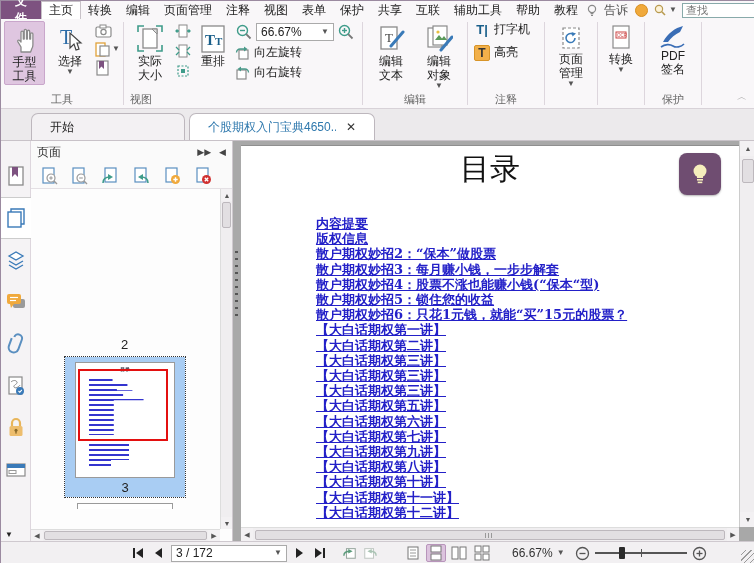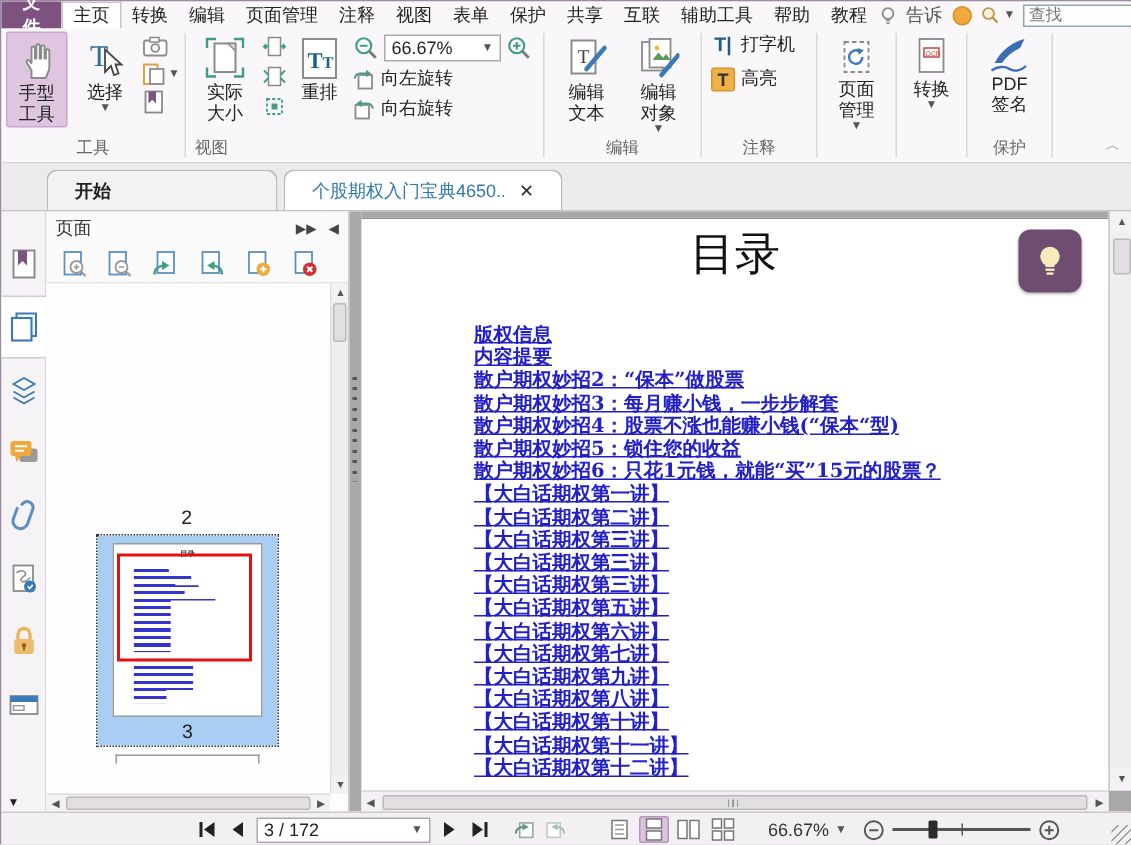--- a/index.html
+++ b/index.html
@@ -47,21 +47,21 @@
   .tw-chip { font-weight:bold; color:#1a5f8a; font-size:13px; width:16px; text-align:center; }
   .collapse-arrow { position:absolute; right:8px; bottom:4px; color:#999; font-size:10px; cursor:pointer; }
 
   
   .tabstrip { position:absolute; left:0; top:108px; width:754px; height:32px; background:#eceaec;
     border-bottom:1px solid #c8c2c8; display:flex; align-items:flex-end; padding-left:30px; }
   .doctab { height:27px; display:flex; align-items:center; padding:0 18px; margin-right:4px;
     border:1px solid #bdb7bd; border-bottom:none; border-radius:7px 7px 0 0; cursor:pointer;
     background:#f3f1f3; position:relative; }
   .doctab.active { background:#fff; color:#2e78ad; width:186px; justify-content:space-between; }
-  .doctab.start { width:154px;font-weight:bold; }
+  .doctab.start { width:154px; }
   .tab-close { color:#333; font-size:12px; margin-left:10px; cursor:pointer; }
 
   
   .main { position:absolute; left:0; top:140px; width:754px; height:400px; display:flex; }
 
   .navstrip { width:30px; background:#f5f3f5; border-right:1px solid #ddd6dd; position:relative; }
   .nav-item { width:30px; height:42px; display:flex; align-items:center; justify-content:center; cursor:pointer; }
   .nav-item.active { background:#fff; border-top:1px solid #ccc; border-bottom:1px solid #ccc; }
   .navstrip-bottom { position:absolute; bottom:2px; left:4px; font-size:8px; color:#222; }
 
@@ -561,25 +561,25 @@
     </div>
 
     <div class="splitter"></div>
 
     <div class="docarea">
       <div class="docpage">
         <div class="doc-title">目录</div>
         <ul class="toc">
 
             <li>
+              <a>内容提要</a>
+            </li>
+
+            <li>
               <a>版权信息</a>
-            </li>
-
-            <li>
-              <a>内容提要</a>
             </li>
 
 
             <li>
               <a>散户期权妙招2：“保本”做股票</a>
             </li>
 
             <li>
               <a>散户期权妙招3：每月赚小钱，一步步解套</a>
             </li>

